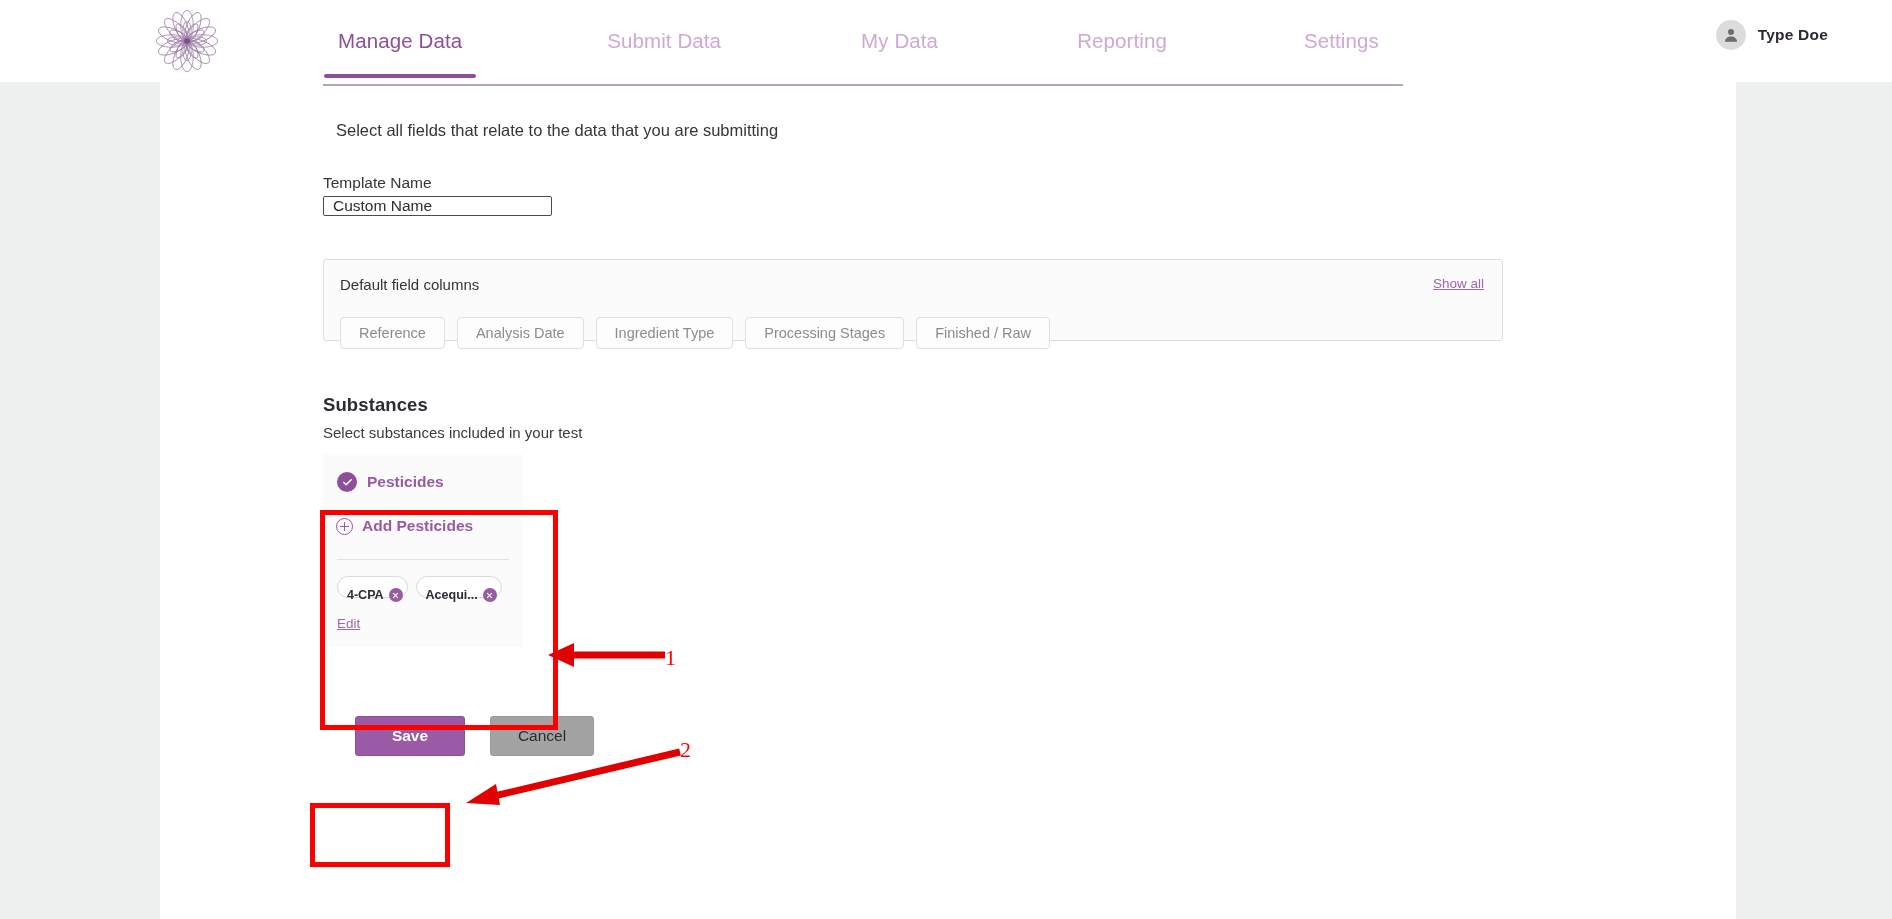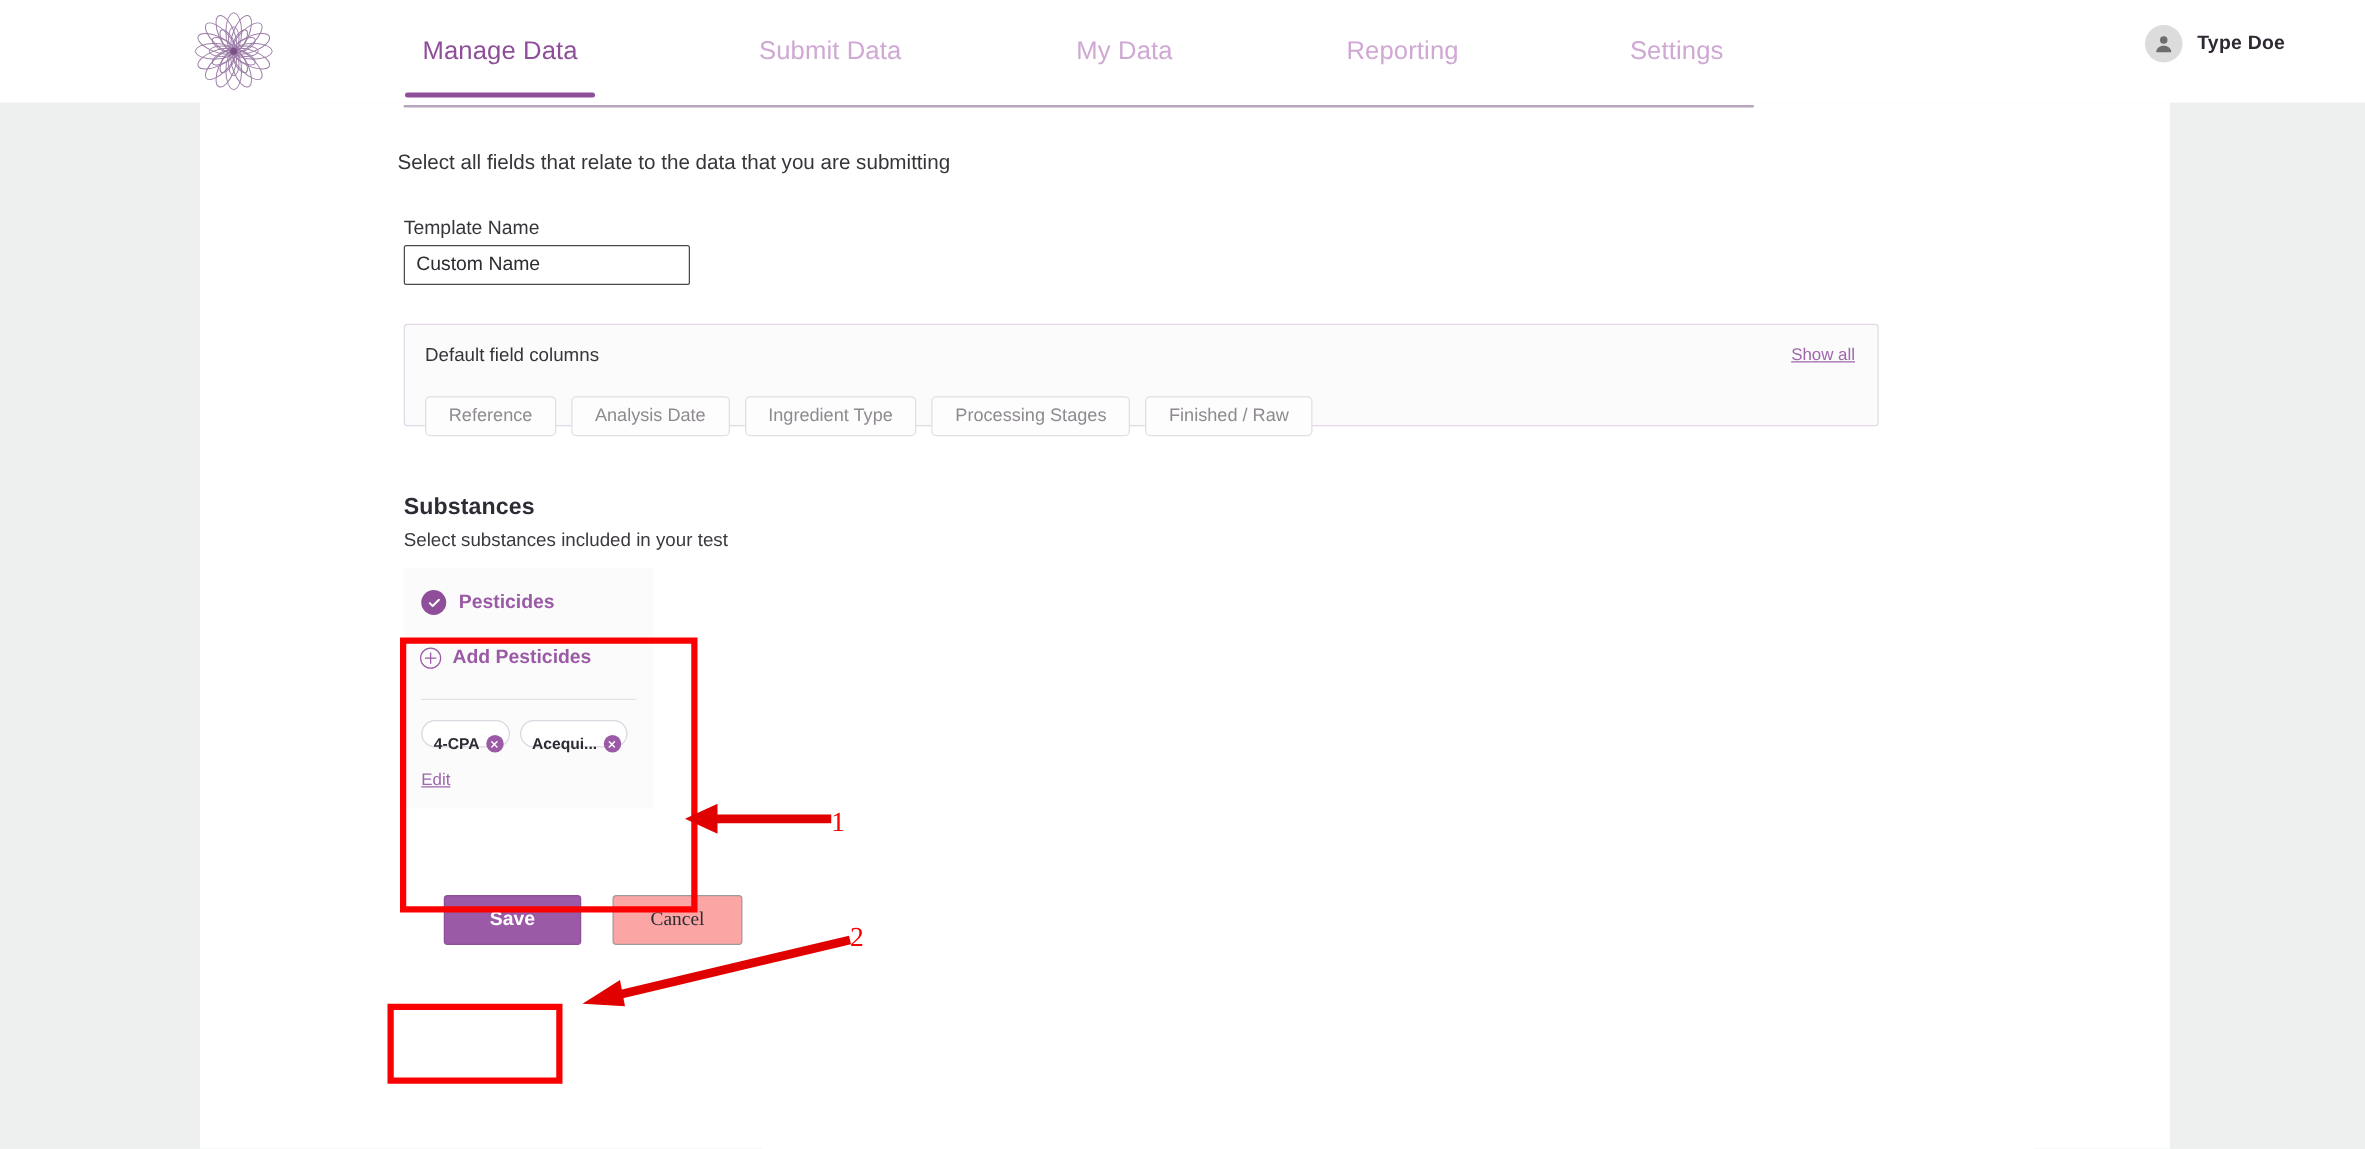--- a/index.html
+++ b/index.html
@@ -73,30 +73,30 @@
     left: 160px; top: 82px;
     width: 1576px; height: 837px;
     background: #ffffff;
   }
   .tab-rule {
     position: absolute; left: 163px; top: 2px;
     width: 1080px; height: 2px; background: #b7a5bd;
   }
 
   .subtitle {
-    position: absolute; left: 158px; top: 39px;
+    position: absolute; left: 176px; top: 39px;
     font-size: 16.5px; color: #37343a;
   }
   .field-label {
     position: absolute; left: 163px; top: 92px;
     font-size: 15.5px; color: #37343a;
   }
   .text-input {
     position: absolute; left: 163px; top: 114px;
-    width: 229px; height: 32px;
+    width: 229px; height: 20px;
     border: 1px solid #4b4b4b;
     border-radius: 2px;
     background: #fff;
     font-size: 15.5px;
     color: #2e2b31;
     padding: 0 9px;
     font-family: "Liberation Sans", sans-serif;
     outline: none;
   }
 
@@ -231,27 +231,27 @@
     background: #9a5aa5;
     border: 1px solid #8d5097;
     border-radius: 3px;
     color: #ffffff;
     font-size: 15.5px; font-weight: bold;
     cursor: pointer;
     font-family: "Liberation Sans", sans-serif;
   }
   .btn-cancel {
     width: 104px; height: 40px;
-    background: #fca5a5;
+    background: #a3a3a3;
     border: 1px solid #9d9a9f;
     border-radius: 3px;
     color: #2d2a30;
     font-size: 15.5px;
     cursor: pointer;
-    font-family: Liberation Serif, serif;
+    font-family: Liberation Sans, sans-serif;
   }
 
   
   .anno-box {
     position: absolute;
     border: 5px solid #fb0000;
     pointer-events: none;
     z-index: 20;
   }
   #anno-box-1 { left: 320px; top: 510px; width: 238px; height: 220px; }

